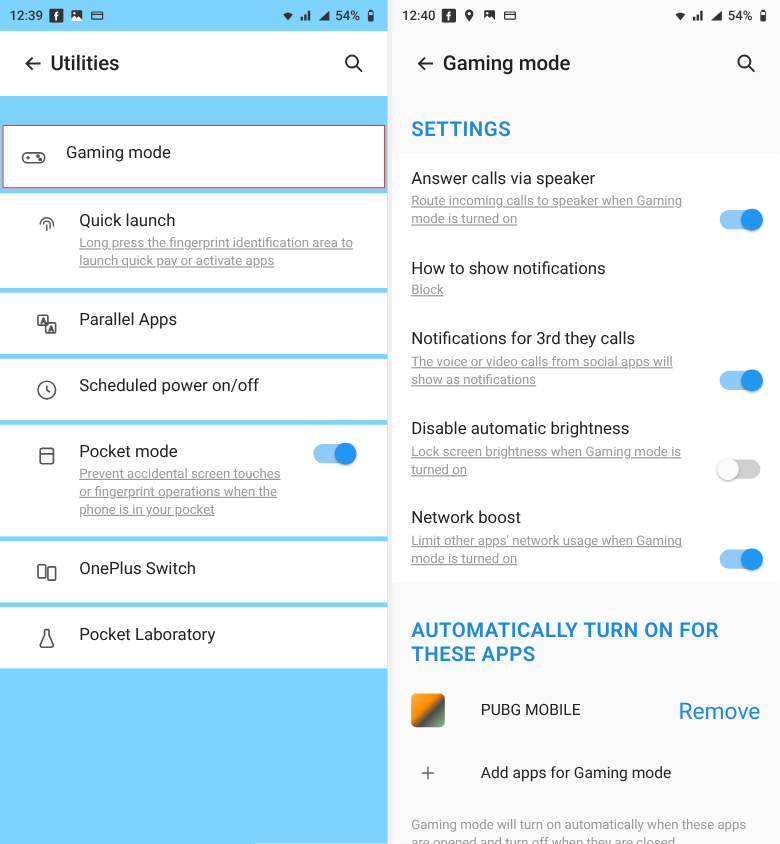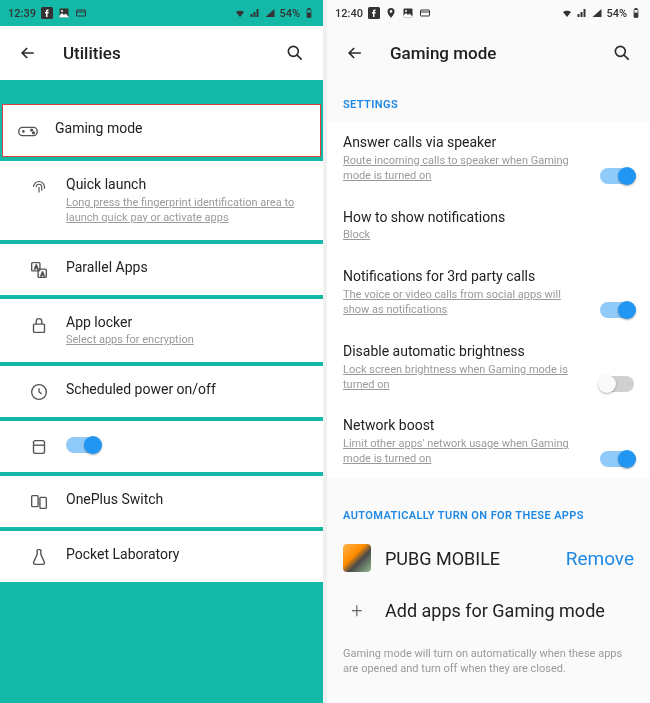--- a/index.html
+++ b/index.html
@@ -1,51 +1,51 @@
 <!DOCTYPE html>
 <html><head>
 <meta charset="utf-8">
 <style>
   * { box-sizing: border-box; margin: 0; padding: 0; font-family: -apple-system, Roboto, "Segoe UI", sans-serif; }
   body { background: #f1f0f0; width: 650px; height: 703px; display: flex; gap: 4px; overflow: hidden; }
-  .phone { background: #14b8a6; width: 323px; height: 703px; display: flex; flex-direction: column; position: relative; }
+  .phone { background: #7dd3fc; width: 323px; height: 703px; display: flex; flex-direction: column; position: relative; }
   .phone.left { flex: 0 0 323px; }
   .phone.right { flex: 1; background: #fafafa; }
   .statusbar { display: flex; align-items: center; justify-content: space-between; height: 26px; padding: 0 8px; font-size: 11px; font-weight: 500; color: #333; }
   .sb-left { display: flex; align-items: center; gap: 5px; }
   .sb-right { display: flex; align-items: center; gap: 3px; }
   .sb-icon { width: 12px; height: 12px; display: inline-flex; }
   .sb-icon svg { width: 100%; height: 100%; }
-  .headerbar { display: flex; align-items: center; height: 54px; padding: 0 16px; gap: 23px; background: #fff; }
+  .headerbar { display: flex; align-items: center; height: 54px; padding: 0 16px; gap: 2px; background: #fff; }
   .headerbar .title { font-size: 17px; font-weight: 500; color: #202020; flex: 1; }
   .icon-btn { width: 24px; height: 24px; display: flex; align-items: center; justify-content: center; color: #2a2a2a; }
   .icon-btn svg { width: 20px; height: 20px; }
   .content { flex: 1; overflow: auto; padding-bottom: 8px; }
-  .section-label { font-size: 11px; font-weight: 600; color: #1e88e5; letter-spacing: .4px; padding: 18px 16px 10px 16px; }
+  .section-label { font-size: 17px; font-weight: 600; color: #1e88e5; letter-spacing: .4px; padding: 18px 16px 10px 16px; }
   .item { display: flex; align-items: flex-start; padding: 14px 28px; gap: 16px; background: #fff; }
   .item .icon { width: 22px; height: 22px; flex: 0 0 22px; color: #555; margin-top: 1px; }
   .item .icon svg { width: 100%; height: 100%; }
   .item .text { flex: 1; min-width: 0; }
   .item .title { font-size: 14px; color: #222; line-height: 1.35; }
   .item .sub { font-size: 11px; color: #9a9a9a; line-height: 1.35; margin-top: 2px; text-decoration: underline; }
   .item.highlight { border: 1.5px solid #d94141; margin: 0 2px; padding: 14px; }
   .right .item { padding: 12px 16px; align-items: flex-end; }
   .right .item .text { padding-right: 6px; }
   .toggle { width: 34px; height: 16px; border-radius: 10px; position: relative; flex: 0 0 34px; margin-top: 2px; }
   .toggle .knob { position: absolute; width: 18px; height: 18px; background: #fff; border-radius: 50%; top: -1px; box-shadow: 0 1px 2px rgba(0,0,0,.3); }
   .toggle.on { background: #2196f3; }
   .toggle.on .knob { right: -2px; background: #2196f3; box-shadow: 0 1px 2px rgba(0,0,0,.35); border: 2px solid #fff; width: 16px; height: 16px; top: -2px; }
   .toggle.on { background: #90caf9; }
   .toggle.on .knob { background: #2196f3; border: none; width: 18px; height: 18px; top: -1px; }
   .toggle.off { background: #d0d0d0; }
   .toggle.off .knob { left: -2px; background: #fafafa; }
   .apps-section { margin-top: 12px; }
   .app-row { display: flex; align-items: center; padding: 12px 16px; gap: 14px; }
   .app-icon { width: 28px; height: 28px; border-radius: 4px; background: linear-gradient(135deg,#ffb347,#ff8c00 40%,#4a4a4a 60%,#8fbc8f); flex: 0 0 28px; }
-  .app-name { flex: 1; font-size: 18px; color: #222; }
+  .app-name { flex: 1; font-size: 13px; color: #222; margin-left: 16px; }
   .remove { color: #1e88e5; font-size: 19px; }
   .add-row { display: flex; align-items: center; padding: 12px 16px; gap: 14px; }
   .add-icon { width: 28px; height: 28px; display: flex; align-items: center; justify-content: center; color: #666; font-size: 20px; font-weight: 300; }
   .footnote { font-size: 11px; color: #9a9a9a; padding: 10px 16px 16px 16px; line-height: 1.4; }
   .left .content { padding-top: 24px; }
   .left .item + .item { margin-top: 4px; }
 </style>
 </head>
 <body>
 
@@ -144,46 +144,40 @@
             <rect x="4" y="4" width="9" height="9" rx="1"></rect>
             <rect x="11" y="11" width="9" height="9" rx="1"></rect>
             <text x="7" y="11" font-size="6" fill="currentColor">A</text>
             <text x="14" y="18" font-size="6" fill="currentColor">A</text>
           </svg></div>
       <div class="text">
           <div class="title">Parallel Apps</div>
         </div>
     </div>
 
-    <div class="item">
-      <div class="icon"><svg viewBox="0 0 24 24" fill="none" stroke="currentColor" stroke-width="1.5">
-            <rect x="6" y="11" width="12" height="9" rx="1"></rect>
-            <path d="M9 11V8a3 3 0 016 0v3"></path>
-          </svg></div>
-      <div class="text">
-        <div class="title">App locker</div>
-        <div class="sub">Select apps for encryption</div>
-      </div>
-    </div>
 
     <div class="item">
       <div class="icon"><svg viewBox="0 0 24 24" fill="none" stroke="currentColor" stroke-width="1.5">
             <circle cx="12" cy="12" r="8"></circle>
             <path d="M12 8v4l3 2"></path>
           </svg></div>
       <div class="text">
           <div class="title">Scheduled power on/off</div>
         </div>
     </div>
 
     <div class="item">
       <div class="icon"><svg viewBox="0 0 24 24" fill="none" stroke="currentColor" stroke-width="1.5">
             <rect x="6" y="5" width="12" height="14" rx="2"></rect>
             <path d="M6 10h12"></path>
           </svg></div>
+      <div class="text">
+        <div class="title">Pocket mode</div>
+        <div class="sub">Prevent accidental screen touches or fingerprint operations when the phone is in your pocket</div>
+      </div>
       <div class="toggle on">
           <div class="knob"></div>
         </div>
     </div>
 
     <div class="item">
       <div class="icon"><svg viewBox="0 0 24 24" fill="none" stroke="currentColor" stroke-width="1.5">
             <rect x="4" y="5" width="7" height="12" rx="1"></rect>
             <rect x="13" y="7" width="7" height="12" rx="1"></rect>
           </svg></div>
@@ -290,21 +284,21 @@
 
     <div class="item">
       <div class="text">
         <div class="title">How to show notifications</div>
         <div class="sub">Block</div>
       </div>
     </div>
 
     <div class="item">
       <div class="text">
-        <div class="title">Notifications for 3rd party calls</div>
+        <div class="title">Notifications for 3rd they calls</div>
         <div class="sub">The voice or video calls from social apps will show as notifications</div>
       </div>
       <div class="toggle on">
           <div class="knob"></div>
         </div>
     </div>
 
     <div class="item">
       <div class="text">
         <div class="title">Disable automatic brightness</div>

